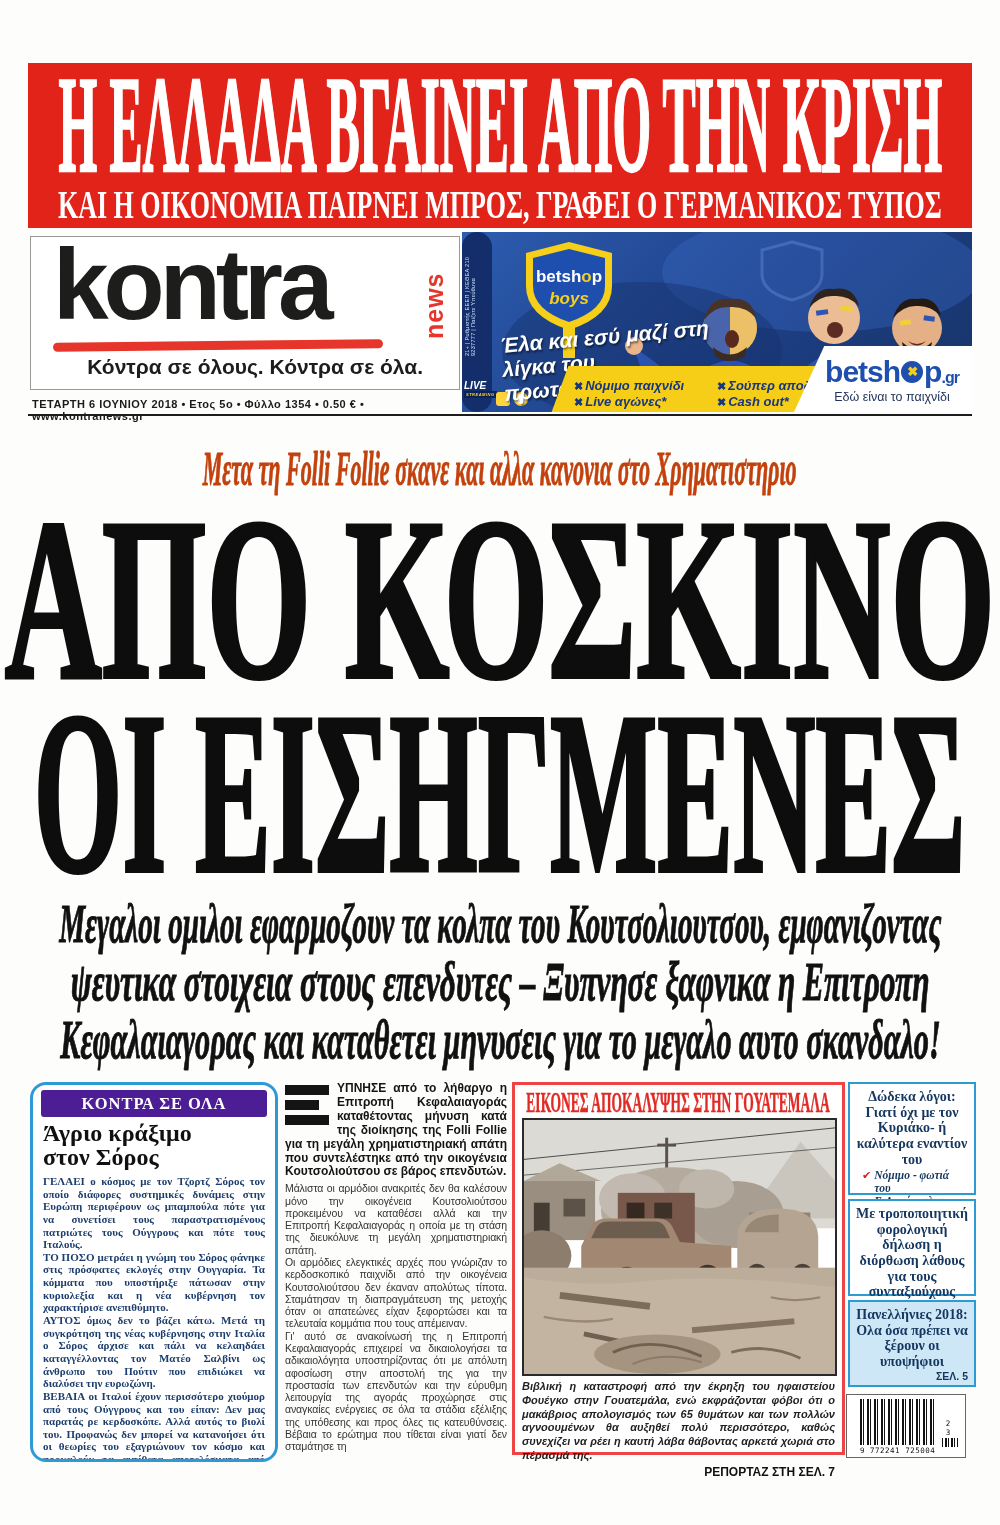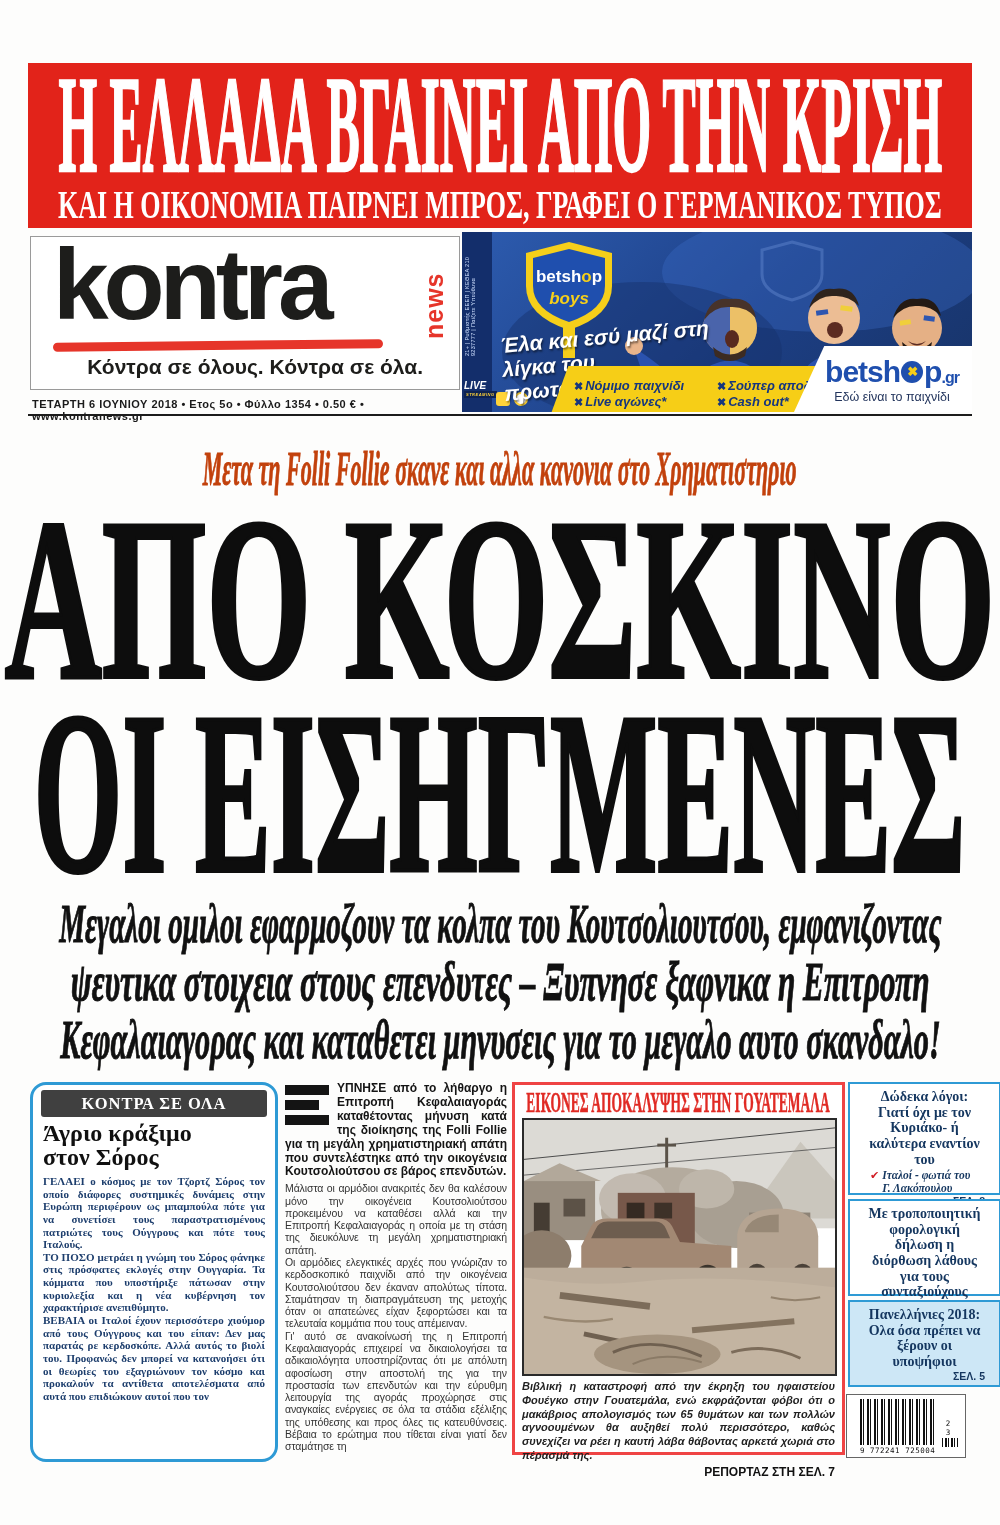--- a/index.html
+++ b/index.html
@@ -21,21 +21,21 @@
   .logobox { position:absolute; left:30px; top:236px; width:430px; height:154px; border:1px solid #9a9a9a; background:#fff; }
   .logo-main { position:absolute; left:22px; top:-10px; font-size:100px; font-weight:bold; letter-spacing:-5px; color:#1d1d1b; }
   .logo-news { position:absolute; right:10px; top:16px; height:86px; writing-mode:vertical-rl; transform:rotate(180deg); color:#e6352a; font-weight:bold; font-size:25px; letter-spacing:1px; }
   .logo-bar { position:absolute; left:22px; width:330px; top:104px; height:9px; background:#e6352a; border-radius:5px; transform:rotate(-0.6deg); }
   .logo-tagline { position:absolute; right:36px; top:118px; font-size:21px; font-weight:bold; color:#1d1d1b; }
   .dateline { position:absolute; left:32px; top:398px; width:432px; font-size:11px; font-weight:bold; letter-spacing:0.5px; color:#1a1a1a; }
   .toprule { position:absolute; left:28px; top:414px; width:944px; border-top:2px solid #1c1c1c; }
 
   
   .ad { position:absolute; left:462px; top:232px; width:510px; height:180px; background:linear-gradient(135deg,#2d5cb0 0%, #1d3f85 55%, #173367 100%); overflow:hidden; }
-  .ad-strip { position:absolute; left:0; top:0; width:30px; height:180px; background:#132e6b; }
+  .ad-strip { position:absolute; left:0; top:0; width:30px; height:180px; background:#132e6b;border-radius:15px; }
   .ad-disclaimer { position:absolute; left:2px; top:4px; height:120px; writing-mode:vertical-rl; transform:rotate(180deg); font-size:5.5px; color:#cfe0ff; letter-spacing:0.3px; }
   .ad-live { position:absolute; left:2px; bottom:14px; color:#fff; font-style:italic; font-weight:bold; font-size:10px; }
   .ad-live small { display:block; font-size:4px; background:#0d2252; color:#ffd43a; padding:1px 2px; letter-spacing:0.5px; }
   .ad-badges { position:absolute; left:34px; bottom:6px; display:flex; gap:4px; }
   .ad-badge1 { width:14px; height:14px; background:#ffd43a; border-radius:3px; }
   .ad-badge2 { width:14px; height:14px; background:#ffffff; border-radius:50%; border:2px solid #ffd43a; }
   .ad-shield { position:absolute; left:52px; top:6px; }
   .ad-tagline { position:absolute; left:40px; top:92px; width:230px; color:#fff; font-style:italic; font-weight:bold; font-size:21px; line-height:1.15; transform:rotate(-5deg); text-shadow:1px 2px 2px rgba(0,0,0,.5); }
   .ad-band { position:absolute; left:98px; bottom:0; width:302px; height:46px; background:#f6ce17; transform:skewX(-20deg); }
   .ad-features { position:absolute; left:112px; bottom:3px; width:280px; display:grid; grid-template-columns:1fr 1fr; gap:1px 6px; }
@@ -50,42 +50,42 @@
   
   .kicker { left:20px; right:20px; top:424px; height:88px; color:#c2410c; font-style:italic; font-size:48px; }
   .giant1 { left:0; right:0; top:502px; height:192px; color:#0d0d0d; font-size:232px; }
   .giant2 { left:0; right:0; top:694px; height:196px; color:#0d0d0d; font-size:232px; }
   .deck1 { left:10px; right:10px; top:894px; height:58px; color:#111; font-style:italic; font-size:55px; }
   .deck2 { left:10px; right:10px; top:952px; height:58px; color:#111; font-style:italic; font-size:55px; }
   .deck3 { left:10px; right:10px; top:1010px; height:58px; color:#111; font-style:italic; font-size:55px; }
 
   
   .leftbox { position:absolute; left:30px; top:1082px; width:248px; height:380px; border:3px solid #2e9ad5; border-radius:16px; background:#fff; padding:5px 10px 6px; overflow:hidden; }
-  .leftbox-band { height:27px; margin:0 -2px 4px; background:#404040; border-radius:3px; display:flex; align-items:center; justify-content:center; color:#fff; font-family:"Liberation Serif",serif; font-weight:bold; font-size:16.5px; letter-spacing:1px; }
+  .leftbox-band { height:27px; margin:0 -2px 4px; background:#4c1d95; border-radius:3px; display:flex; align-items:center; justify-content:center; color:#fff; font-family:"Liberation Serif",serif; font-weight:bold; font-size:16.5px; letter-spacing:1px; }
   .leftbox-title { font-family:"Liberation Serif",serif; font-weight:bold; font-size:24px; line-height:1.0; color:#101010; margin:3px 0 6px; }
   .leftbox p { font-family:"Liberation Serif",serif; font-weight:bold; font-size:11px; line-height:1.15; color:#1d3e6d; text-align:justify; }
 
   
   .centercol { position:absolute; left:285px; top:1082px; width:222px; height:382px; overflow:hidden; }
   .xi { float:left; width:44px; height:40px; margin:3px 8px 2px 0; display:flex; flex-direction:column; justify-content:space-between; }
   .xi i { height:10px; background:#141414; display:block; }
   .xi i.mid { width:78%; align-self:flex-start; }
   .centercol .lead { font-size:12px; font-weight:bold; color:#141414; line-height:1.16; text-align:justify; margin-bottom:3px; }
   .centercol p.body { font-size:10.5px; color:#333; line-height:1.17; text-align:justify; letter-spacing:-0.1px; }
 
   
   .photobox { position:absolute; left:512px; top:1082px; width:333px; height:373px; border:3px solid #ef4444; background:#fff; padding:2px 7px; }
   .photobox-title { position:relative; left:0; right:0; height:30px; color:#e02a24; font-size:30px; display:flex; justify-content:center; align-items:center; }
   .photobox-title > span { display:inline-block; white-space:nowrap; transform:scaleX(0.45); }
   .photo { width:315px; height:258px; border:2px solid #2a2a2a; margin:1px auto 4px; display:block; }
   .photobox-caption { font-size:11px; font-weight:bold; font-style:italic; color:#222; line-height:1.25; text-align:justify; }
   .photobox-cont { text-align:right; font-weight:bold; font-size:12px; color:#111; margin-top:2px; }
 
   
-  .sbox { position:absolute; left:848px; width:153px; border:2.5px solid #2e9ad5; background:#fff; padding:5px 14px 3px; display:flex; flex-direction:column; }
+  .sbox { position:absolute; left:848px; width:128px; border:2.5px solid #2e9ad5; background:#fff; padding:5px 6px 3px; display:flex; flex-direction:column; }
   .sbox1 { top:1082px; height:113px; }
   .sbox2 { top:1199px; height:97px; }
   .sbox3 { top:1300px; height:87px; background:#cde7f6; }
   .sbox-title { font-family:"Liberation Serif",serif; font-weight:bold; font-size:14px; line-height:1.12; color:#14365f; text-align:center; }
   .sbox-note { display:flex; margin-top:2px; }
   .sbox-check { color:#d11f26; font-size:11px; margin:0 3px 0 6px; }
   .sbox-note-text { font-family:"Liberation Serif",serif; font-style:italic; font-weight:bold; font-size:11.5px; color:#14365f; line-height:1.1; }
   .sbox-page { margin-top:auto; text-align:right; font-weight:bold; font-size:10.5px; color:#14365f; }
 
   
@@ -227,20 +227,21 @@
     </div>
 
   <div class="leftbox">
     <div class="leftbox-band">ΚΟΝΤΡΑ ΣΕ ΟΛΑ</div>
     <div class="leftbox-title">
       <div>Άγριο κράξιμο</div>
       <div>στον Σόρος</div>
     </div>
     <p>ΓΕΛΑΕΙ ο κόσμος με τον Τζορτζ Σόρος τον οποίο διάφορες συστημικές δυνάμεις στην Ευρώπη περιφέρουν ως μπαμπούλα πότε για να συνετίσει τους παραστρατισμένους πατριώτες τους Ούγγρους και πότε τους Ιταλούς.</p>
     <p>ΤΟ ΠΟΣΟ μετράει η γνώμη του Σόρος φάνηκε στις πρόσφατες εκλογές στην Ουγγαρία. Τα κόμματα που υποστήριξε πάτωσαν στην κυριολεξία και η νέα κυβέρνηση τον χαρακτήρισε ανεπιθύμητο.</p>
+    <p>ΑΥΤΟΣ όμως δεν το βάζει κάτω. Μετά τη συγκρότηση της νέας κυβέρνησης στην Ιταλία ο Σόρος άρχισε και πάλι να κελαηδάει καταγγέλλοντας τον Ματέο Σαλβίνι ως άνθρωπο του Πούτιν που επιδιώκει να διαλύσει την ευρωζώνη.</p>
     <p>ΒΕΒΑΙΑ οι Ιταλοί έχουν περισσότερο χιούμορ από τους Ούγγρους και του είπαν: Δεν μας παρατάς ρε κερδοσκόπε. Αλλά αυτός το βιολί του. Προφανώς δεν μπορεί να κατανοήσει ότι οι θεωρίες του εξαγριώνουν τον κόσμο και προκαλούν τα αντίθετα αποτελέσματα από αυτά που επιδιώκουν αυτοί που τον</p>
 
   </div>
 
   <div class="centercol">
     <div class="lead">
       <span class="xi">
           <i></i>
           <i class="mid"></i>
           <i></i>
@@ -304,21 +305,21 @@
     </svg>
     <div class="photobox-caption">Βιβλική η καταστροφή από την έκρηξη του ηφαιστείου Φουέγκο στην Γουατεμάλα, ενώ εκφράζονται φόβοι ότι ο μακάβριος απολογισμός των 65 θυμάτων και των πολλών αγνοουμένων θα αυξηθεί πολύ περισσότερο, καθώς συνεχίζει να ρέει η καυτή λάβα θάβοντας αρκετά χωριά στο πέρασμά της.</div>
     <div class="photobox-cont">ΡΕΠΟΡΤΑΖ ΣΤΗ ΣΕΛ. 7</div>
   </div>
 
   <div class="sbox sbox1">
     <div class="sbox-title">Δώδεκα λόγοι: Γιατί όχι με τον Κυριάκο- ή καλύτερα εναντίον του</div>
     <div class="sbox-note">
       <span class="sbox-check">✔</span>
       <span class="sbox-note-text">
-        <span>Ιταλοί - φωτιά του</span><br>
+        <span>Νόμιμο - φωτιά του</span><br>
         <span>Γ. Λακόπουλου</span>
       </span>
     </div>
     <div class="sbox-page">ΣΕΛ. 8</div>
   </div>
 
   <div class="sbox sbox2">
     <div class="sbox-title">Με τροποποιητική φορολογική δήλωση η διόρθωση λάθους για τους συνταξιούχους</div>
     <div class="sbox-page">ΣΕΛ. 8</div>
   </div>

